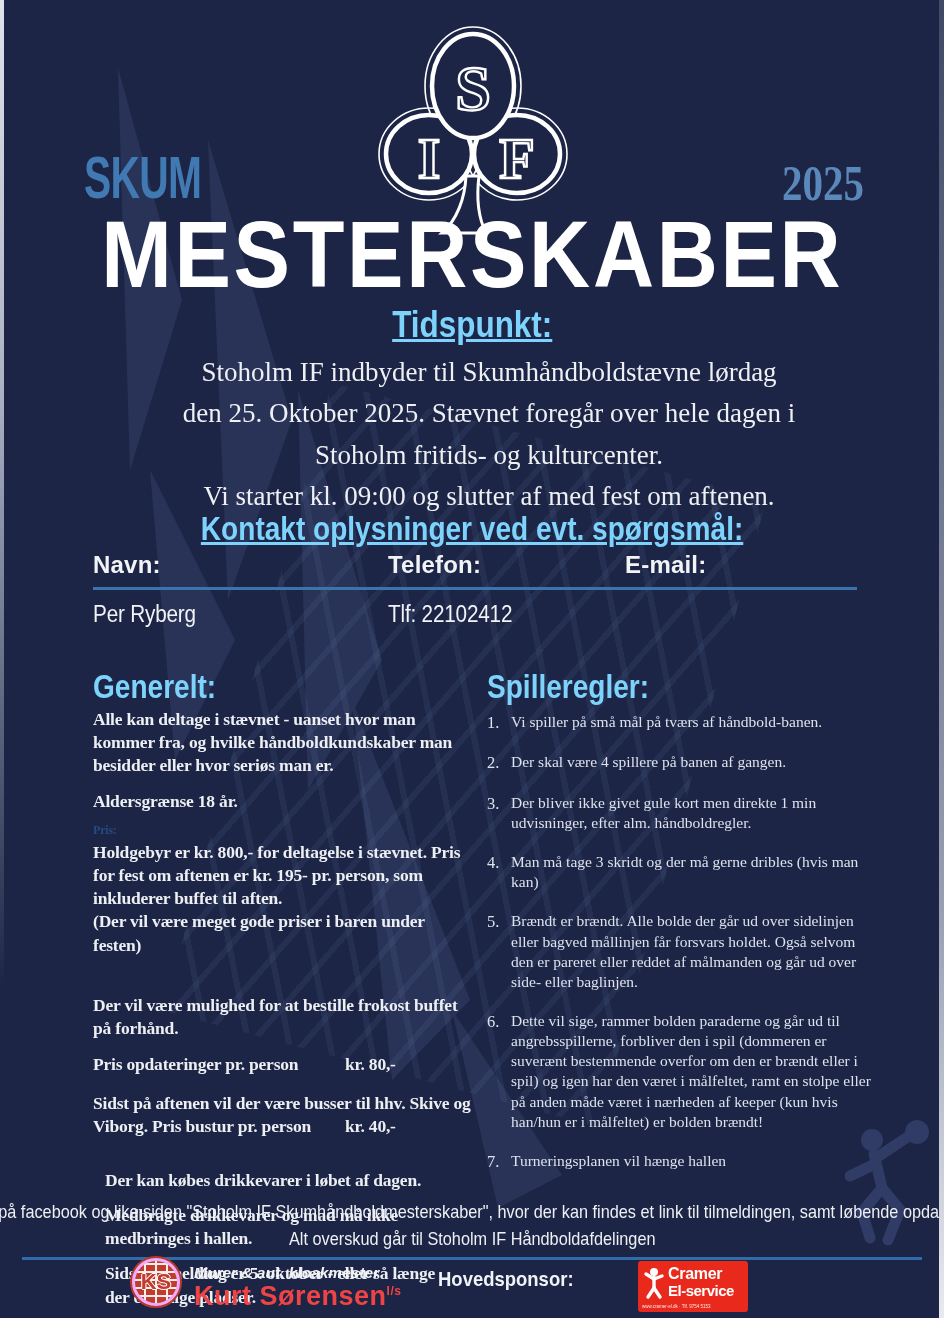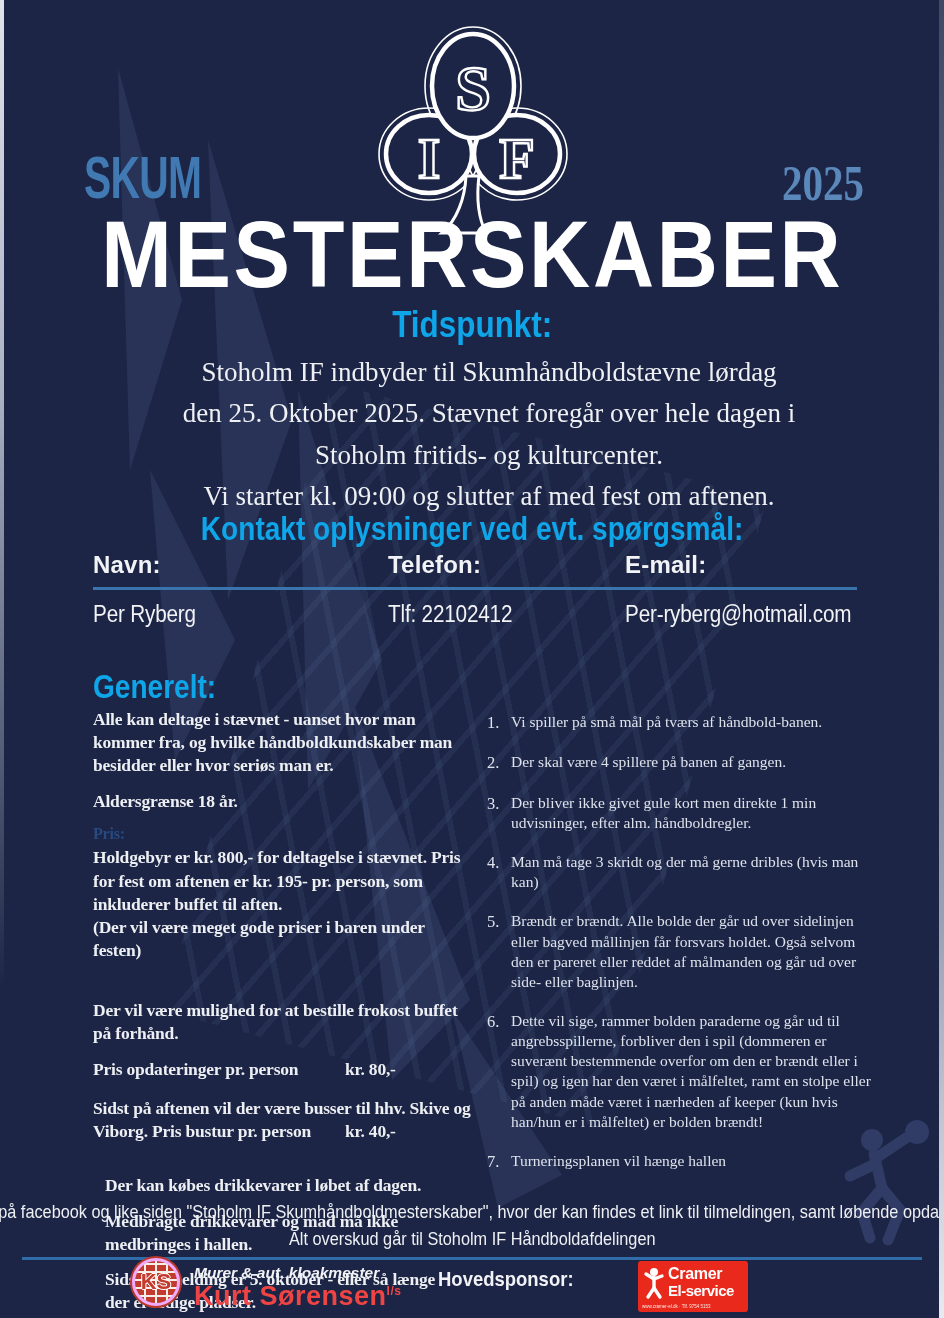--- a/index.html
+++ b/index.html
@@ -22,21 +22,21 @@
   .skum{position:absolute;left:84px;top:148px;font-size:60px;font-weight:bold;line-height:1;
     color:#4179b2;transform:scaleX(.68);transform-origin:0 0;letter-spacing:-1px;z-index:2;}
   .year{position:absolute;left:782px;top:158px;font-family:"Liberation Serif",serif;
     font-size:50px;font-weight:bold;line-height:1;color:#5b88bb;transform:scaleX(.82);
     transform-origin:0 0;z-index:2;}
   .center-row{position:absolute;left:0;right:0;display:flex;justify-content:center;z-index:2;}
   .mester{top:208px;}
   .mester span{font-size:94px;font-weight:bold;letter-spacing:3px;color:#ffffff;line-height:1;
     transform:scaleX(.9);white-space:nowrap;}
   
-  .h-blue{color:#0ea5e9;font-weight:bold;line-height:1;}
+  .h-blue{color:#7dd3fc;font-weight:bold;line-height:1;text-decoration:underline;}
   .tids-h{top:306px;}
   .tids-h span{font-size:37px;transform:scaleX(.85);}
   .tids-body{position:absolute;left:0;right:0;top:352px;text-align:center;
     font-family:"Liberation Serif",serif;font-size:27px;line-height:1.53;color:#eef0f4;z-index:2;padding-left:34px;}
   .kontakt-h{top:512px;}
   .kontakt-h span{font-size:33px;transform:scaleX(.85);}
   
   .ktable{position:absolute;left:93px;top:551px;width:764px;z-index:2;}
   .krow{display:grid;grid-template-columns:295px 237px 232px;}
   .khead{font-size:24px;font-weight:bold;letter-spacing:.2px;}
@@ -48,21 +48,21 @@
   .gen-h{position:absolute;left:93px;top:670px;z-index:2;}
   .gen-h span{display:inline-block;font-size:33px;transform:scaleX(.85);transform-origin:0 0;}
   .spl-h{position:absolute;left:487px;top:670px;z-index:2;}
   .spl-h span{display:inline-block;font-size:33px;transform:scaleX(.85);transform-origin:0 0;}
   .gen-col{position:absolute;left:93px;top:708px;width:382px;z-index:2;
     font-family:"Liberation Serif",serif;font-weight:bold;font-size:17.5px;line-height:1.32;
     color:#edeff3;letter-spacing:-.2px;}
   .gen-col p{margin:0;}
   .p-intro{margin-bottom:13px!important;}
   .p-age{margin-bottom:10px!important;}
-  .p-pris{color:#274a80;font-size:16px;margin-bottom:2px!important;}
+  .p-pris{color:#274a80;font-size:12px;margin-bottom:2px!important;}
   .p-fee{margin-bottom:0!important;}
   .p-bar{margin-bottom:37px!important;}
   .p-lunch{margin-bottom:13px!important;}
   .price-row{display:flex;margin-bottom:16px;}
   .price-row .lab{width:252px;flex:none;}
   .p-bus1{margin-bottom:0!important;}
   .bus-row{margin-bottom:31px;}
   .drinks p{margin:12px;}
   .spl-col{position:absolute;left:487px;top:712px;width:390px;z-index:2;
     font-family:"Liberation Serif",serif;font-size:15.5px;line-height:1.3;color:#dde2ec;}
@@ -169,21 +169,20 @@
   <div class="ktable">
     <div class="krow khead">
       <div>Navn:</div>
       <div>Telefon:</div>
       <div>E-mail:</div>
     </div>
     <div class="kline"></div>
     <div class="krow kcell">
       <div><i>Per Ryberg</i></div>
       <div><i>Tlf: 22102412</i></div>
-      <div><i>Per-ryberg@hotmail.com</i></div>
     </div>
   </div>
 
   <div class="gen-h h-blue"><span>Generelt:</span></div>
   <div class="gen-col">
     <p class="p-intro">Alle kan deltage i stævnet - uanset hvor man kommer fra, og hvilke håndboldkundskaber man besidder eller hvor seriøs man er.</p>
     <p class="p-age">Aldersgrænse  18 år.</p>
     <p class="p-pris">Pris:</p>
     <p class="p-fee">Holdgebyr er kr. 800,- for deltagelse i stævnet. Pris for fest om aftenen er kr. 195- pr. person, som inkluderer buffet til aften.</p>
     <p class="p-bar">(Der vil være meget gode priser i baren under festen)</p>
@@ -197,20 +196,21 @@
       <span class="lab">Viborg. Pris bustur pr. person</span>
       <span class="val">kr. 40,-</span>
     </div>
     <div class="drinks">
       <p>Der kan købes drikkevarer i løbet af dagen.</p>
       <p>Medbragte drikkevarer og mad må ikke medbringes i hallen.</p>
       <p>Sidste tilmelding er 5. oktober - eller så længe der er ledige pladser.</p>
     </div>
   </div>
 
+  <div class="spl-h h-blue"><span>Spilleregler:</span></div>
   <div class="spl-col">
     <div class="spl-item">
       <span class="num">1.</span>
       <span>Vi spiller på små mål på tværs af håndbold-banen.</span>
     </div>
     <div class="spl-item">
       <span class="num">2.</span>
       <span>Der skal være 4 spillere på banen af gangen.</span>
     </div>
     <div class="spl-item">

